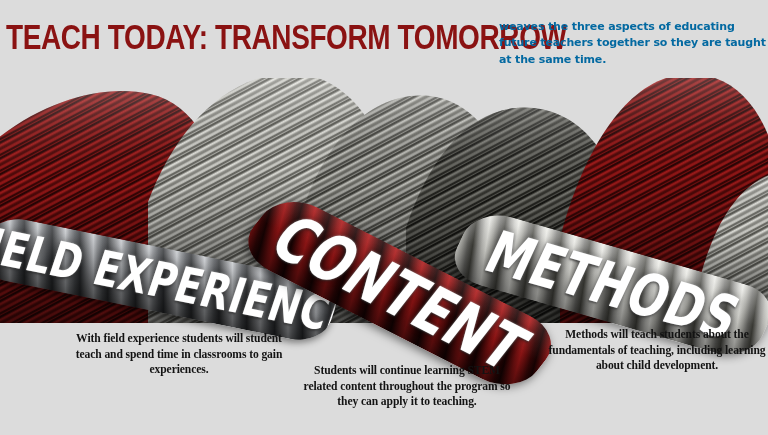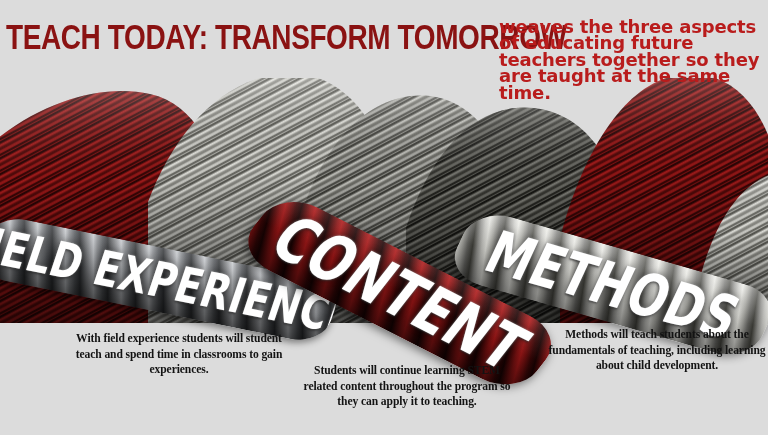--- a/index.html
+++ b/index.html
@@ -40,24 +40,24 @@
     letter-spacing: -0.5px;
     transform: scaleX(0.80);
     transform-origin: left center;
     white-space: nowrap;
   }
   #header-blurb {
     position: absolute;
     left: 499px;
     top: 19px;
     width: 268px;
-    color: #b91c1c;
+    color: #0369a1;
     font-family: "DejaVu Sans", sans-serif;
     font-weight: bold;
-    font-size: 18px;
+    font-size: 11px;
     line-height: 16.4px;
     letter-spacing: -0.15px;
   }
 
   
   #rope-art {
     position: absolute;
     left: 0;
     top: 78px;
     width: 768px;

